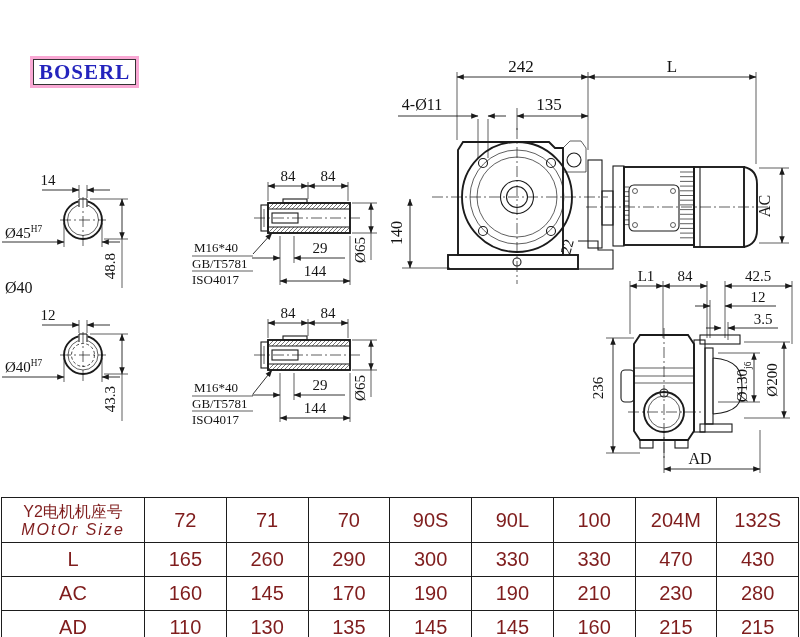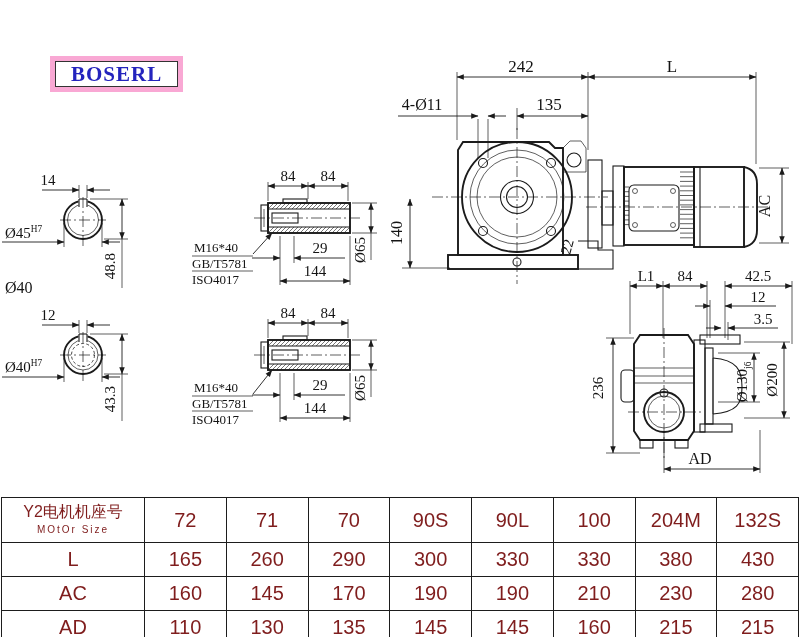--- a/index.html
+++ b/index.html
@@ -1,42 +1,42 @@
 <!DOCTYPE html>
 <html><head>
 <meta charset="utf-8">
 <style>
   html,body{margin:0;padding:0;background:#ffffff;}
   .page{position:relative;width:800px;height:637px;background:#fff;overflow:hidden;
         font-family:"Liberation Sans",sans-serif;color:#111;}
   .title{position:absolute;left:27px;top:10px;font-size:31px;font-weight:bold;
          letter-spacing:1px;color:#000;white-space:nowrap;}
-  .logo{position:absolute;left:30px;top:56px;border:5px solid #f9a8d4;
-        box-shadow:inset 0 0 0 1px #333;padding:0 16px;background:#fff;margin-left:20px;}
+  .logo{position:absolute;left:30px;top:56px;border:3px solid #f9a8d4;
+        box-shadow:inset 0 0 0 1px #333;padding:0 6px;background:#fff;}
   .logo span{font-family:"Liberation Serif",serif;font-weight:bold;font-size:21px;
         color:#2424bd;letter-spacing:1px;line-height:26px;}
   svg{position:absolute;left:0;top:0;}
   .thick{stroke:#1b1b1b;stroke-width:1.9;fill:none;}
   .med{stroke:#1b1b1b;stroke-width:1.1;fill:none;}
   .thin{stroke:#1b1b1b;stroke-width:0.7;fill:none;}
   .dim{stroke:#1b1b1b;stroke-width:0.9;fill:none;}
   .cl{stroke:#1b1b1b;stroke-width:0.7;fill:none;stroke-dasharray:11 3 2 3;}
   .hatch{stroke:#1b1b1b;stroke-width:0.6;}
   .spline{stroke:#1b1b1b;stroke-width:0.8;fill:none;stroke-dasharray:3 2.2;}
   .wfill{fill:#ffffff;}
   text.dimtext{fill:#141414;font-family:"Liberation Serif",serif;}
   .tablewrap{position:absolute;left:1px;top:497px;width:798px;}
   table{width:798px;border-collapse:collapse;table-layout:fixed;background:#fff;}
   td,th{border:1.6px solid #1d1d1d;text-align:center;vertical-align:middle;
         font-family:"Liberation Sans",sans-serif;color:#7f1d1d;overflow:hidden;}
   tr.vals td{height:31px;font-size:20px;}
   tr.head td{height:42px;font-size:20px;}
   th.hcell{font-weight:normal;height:42px;}
   th.hcell .cn{font-size:16px;line-height:19px;}
-  th.hcell .en{font-size:10px;letter-spacing:2px;line-height:17px;}
+  th.hcell .en{font-size:16px;letter-spacing:2px;line-height:17px;font-style:italic;}
 </style>
 </head>
 <body>
 
 <div class="page">
 
   <div class="logo">
     <span>BOSERL</span>
   </div>
 
@@ -443,21 +443,21 @@
             <td>132S</td>
           </tr>
           <tr class="vals">
             <td>L</td>
             <td>165</td>
             <td>260</td>
             <td>290</td>
             <td>300</td>
             <td>330</td>
             <td>330</td>
-            <td>380</td>
+            <td>470</td>
             <td>430</td>
           </tr>
           <tr class="vals">
             <td>AC</td>
             <td>160</td>
             <td>145</td>
             <td>170</td>
             <td>190</td>
             <td>190</td>
             <td>210</td>

